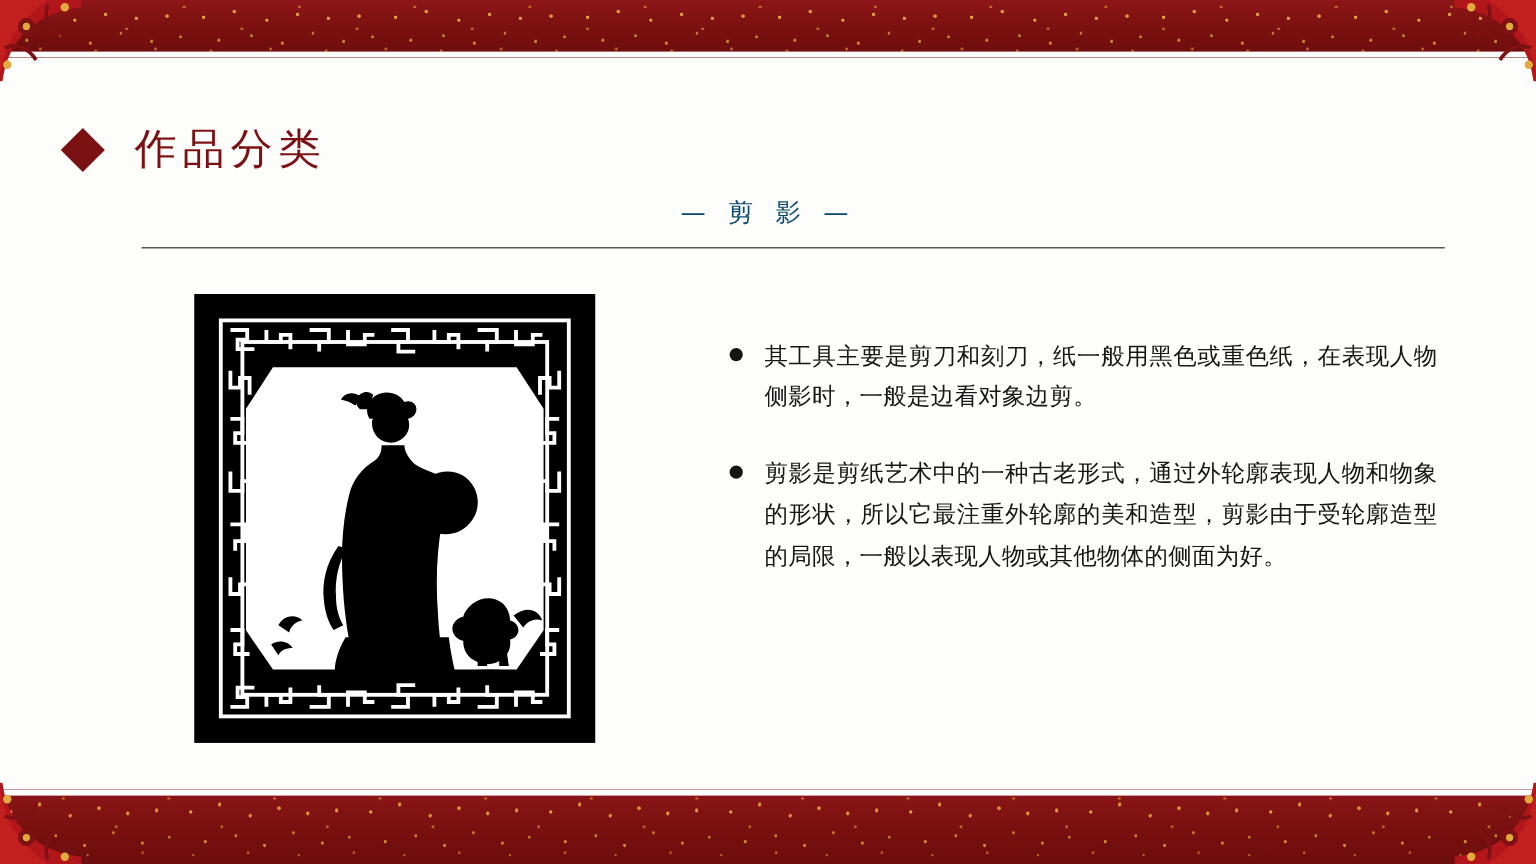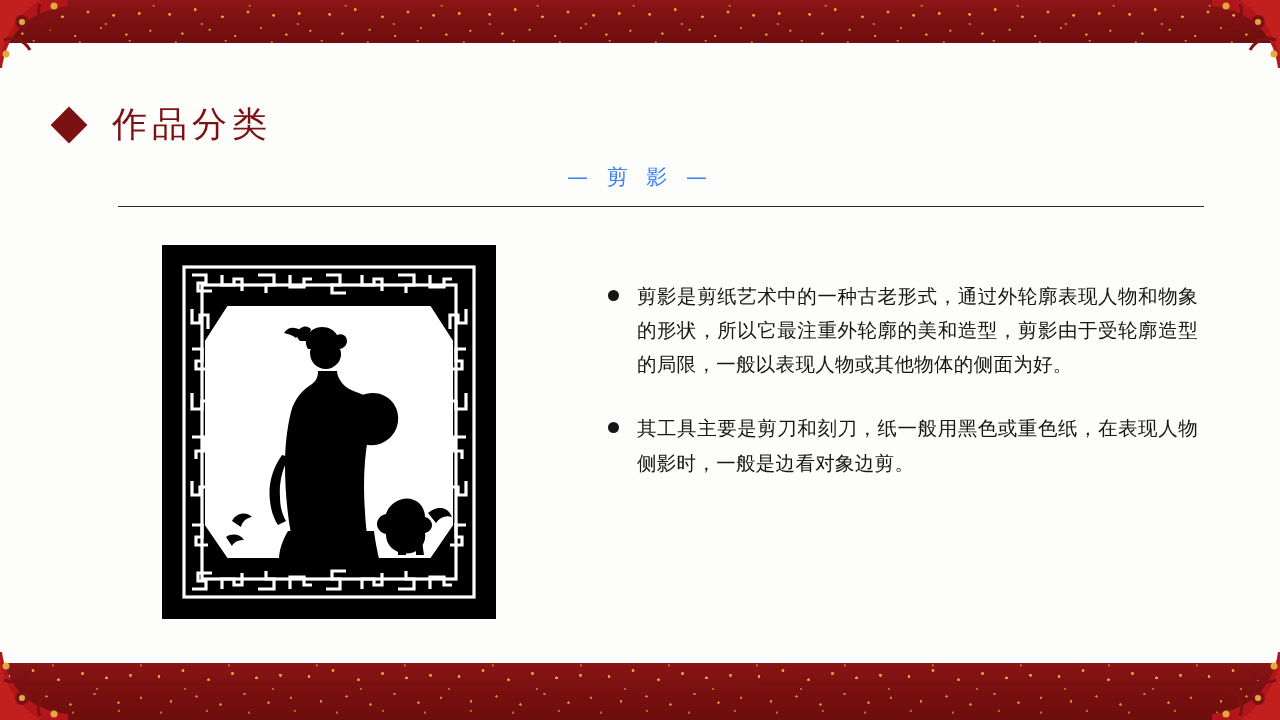--- a/index.html
+++ b/index.html
@@ -119,21 +119,21 @@
   
   .section-label {
     position: absolute;
     top: 163px;
     left: 0;
     width: 1280px;
     text-align: center;
     font-family: "DejaVu Sans", sans-serif;
     font-size: 21px;
     letter-spacing: 6px;
-    color: #3b82f6;
+    color: #0c4a6e;
   }
   .rule {
     position: absolute;
     top: 206px;
     left: 118px;
     width: 1086px;
     height: 1px;
     background: #2b2b2b;
   }
 
@@ -338,21 +338,21 @@
       <g fill="#000000">
         <path d="M64 292 c6 -4 14 -3 18 3 c-6 0 -10 2 -12 6 z"></path>
         <path d="M70 276 c4 -8 14 -10 20 -4 c-6 1 -10 5 -11 10 z"></path>
       </g>
     </svg>
   </div>
 
   <div class="bullets">
     <div class="bullet">
       <div class="dot"></div>
-      <div class="btext">剪影是剪纸艺术中的一种古老形式，通过外轮廓表现人物和物象的形状，所以它最注重外轮廓的美和造型，剪影由于受轮廓造型的局限，一般以表现人物或其他物体的侧面为好。</div>
+      <div class="btext">其工具主要是剪刀和刻刀，纸一般用黑色或重色纸，在表现人物侧影时，一般是边看对象边剪。</div>
     </div>
     <div class="bullet">
       <div class="dot"></div>
-      <div class="btext">其工具主要是剪刀和刻刀，纸一般用黑色或重色纸，在表现人物侧影时，一般是边看对象边剪。</div>
+      <div class="btext">剪影是剪纸艺术中的一种古老形式，通过外轮廓表现人物和物象的形状，所以它最注重外轮廓的美和造型，剪影由于受轮廓造型的局限，一般以表现人物或其他物体的侧面为好。</div>
     </div>
   </div>
 
 </div>
 
 </body></html>

